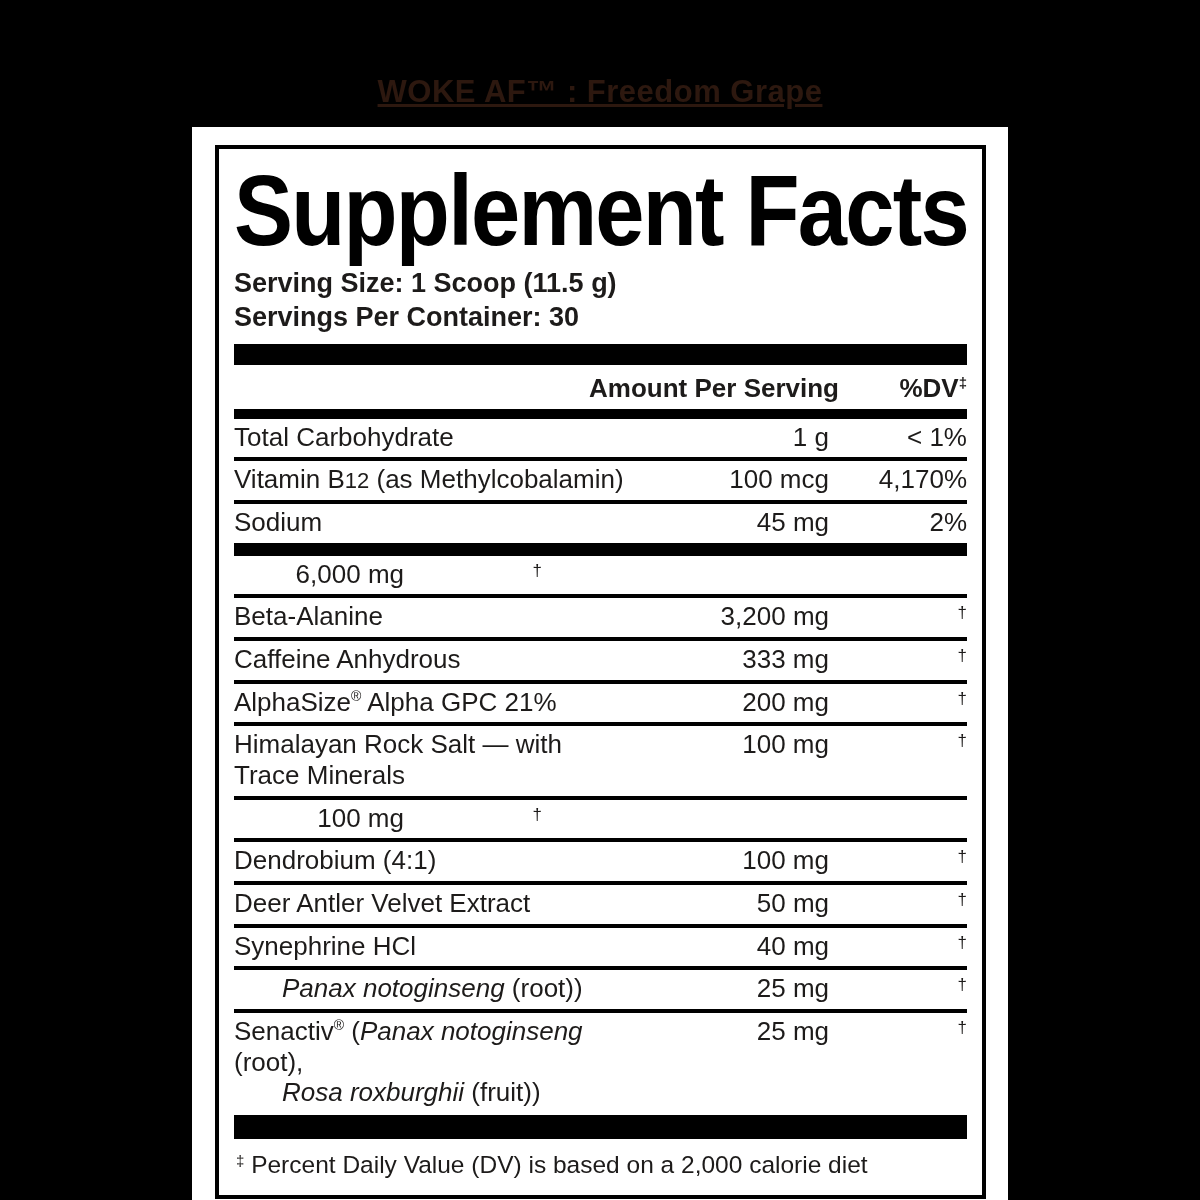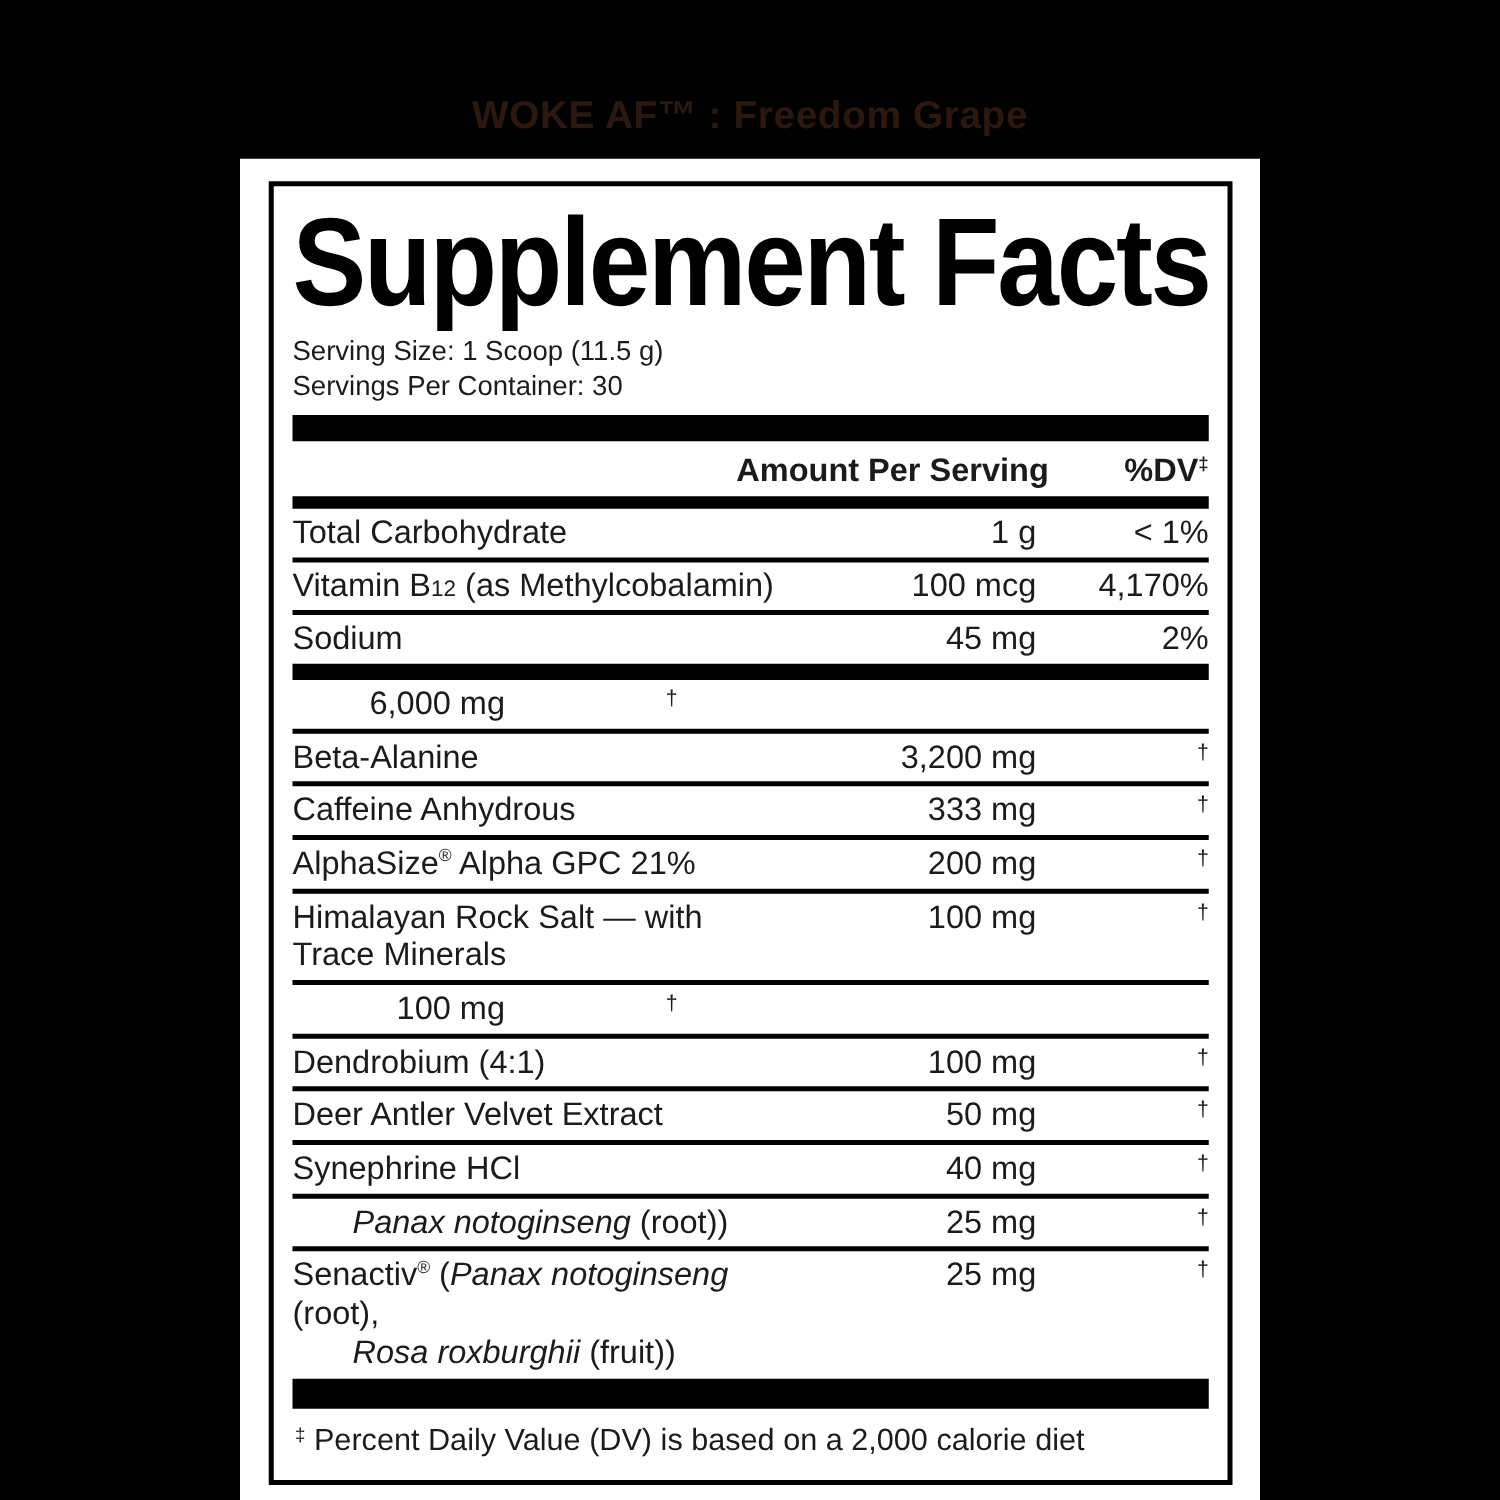--- a/index.html
+++ b/index.html
@@ -15,20 +15,21 @@
     background:var(--bg);
     position:relative;
     font-family:"Liberation Sans", sans-serif;
     color:var(--ink);
   }
   .flavor-title{
     position:absolute;top:74px;left:0;right:0;
     text-align:center;
     font-size:31px;font-weight:bold;letter-spacing:.5px;
     color:var(--flavor);
+    text-decoration:underline;
   }
   .panel{
     position:absolute;left:192px;top:127px;width:816px;min-height:978px;
     background:var(--panel);
     padding:18px 22px 16px 23px;
   }
   .facts-box{
     border:4px solid #000;
     padding:6px 15px 10px;
   }
@@ -36,37 +37,37 @@
     font-weight:bold;
     font-size:100px;
     letter-spacing:-2px;
     line-height:.82;
     white-space:nowrap;
     transform:scaleX(.885);
     transform-origin:left center;
     margin:14px 0 16px 0;
     color:#000;
   }
-  .serving-line{font-size:22px;line-height:1.18;padding:1px 0;}
+  .serving-line{font-size:27px;line-height:1.18;padding:1px 0;font-weight:bold;}
   .bar{background:#000;}
   .bar-1{height:21px;margin:9px 0 4px;}
   .bar-2{height:10px;margin:0;}
   .bar-3{height:13px;}
   .bar-4{height:24px;margin:2px 0 0;}
   .hdr-row{display:flex;align-items:flex-end;font-size:26px;font-weight:bold;padding:4px 0 5px;}
   .hdr-spacer{flex:1;}
   .hdr-dv{width:128px;text-align:right;white-space:nowrap;}
   .hdr-mark{font-size:15px;vertical-align:9px;}
   .sec .row{display:flex;align-items:flex-start;font-size:26px;padding:3px 0 5px;line-height:1.18;gap:20px;}
   .sec .row + .row{border-top:4px solid #000;}
   .row .name{flex:1;padding-right:8px;}
   .row .amt{width:170px;text-align:right;white-space:nowrap;}
   .row .dv{width:118px;text-align:right;white-space:nowrap;position:relative;}
   .dag{font-size:17px;position:relative;top:-7px;}
-  .sub{font-size:18px;}
+  .sub{font-size:22px;}
   .regmark{font-size:14px;vertical-align:10px;}
   .line2{margin-left:48px;}
   .keep-sp{white-space:pre-wrap;}
   i{font-style:italic;}
   .footnotes{padding:10px 2px 4px;font-size:24.5px;line-height:1.32;}
   .fn-mark{font-size:15px;vertical-align:7px;}
 </style>
 </head>
 <body>
 

